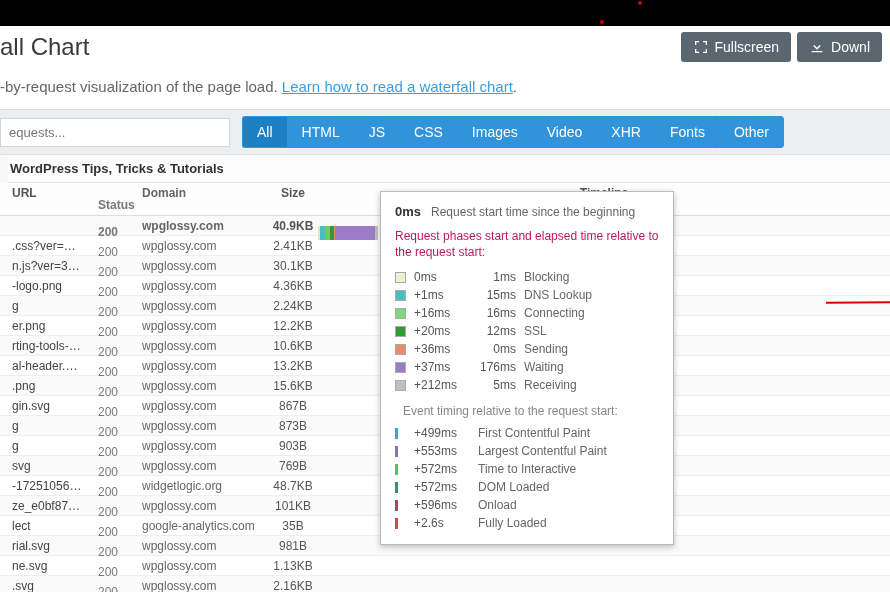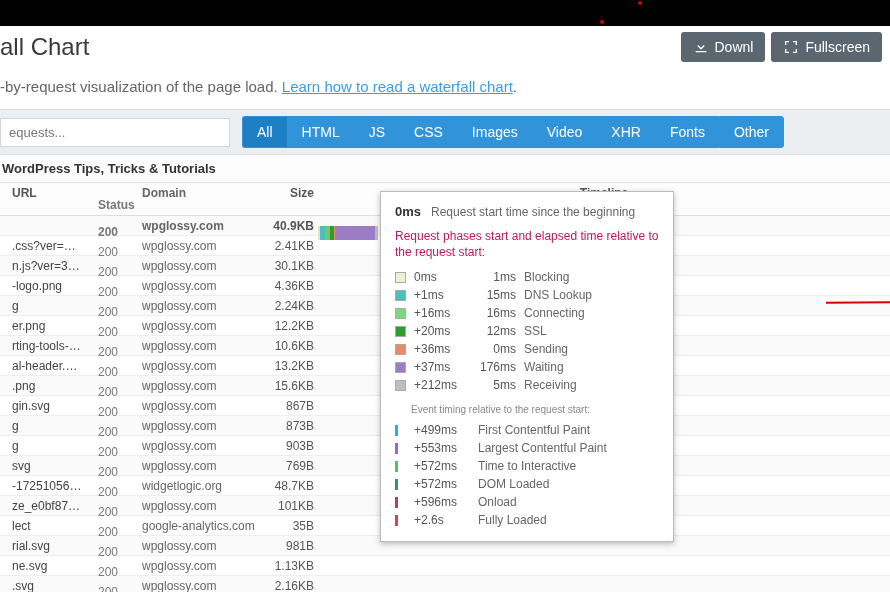--- a/index.html
+++ b/index.html
@@ -14,65 +14,65 @@
 .hdr-btn svg { width: 16px; height: 16px; fill: #fff; }
 .desc { padding: 10px 0 14px 0; font-size: 15px; color: #666; background: #fff;}
 .desc a { color: #3a9ee6; text-decoration: underline; }
 .filterbar { background: #eceff1; padding: 6px 0; display: flex; align-items: center; gap: 6px; border-top: 1px solid #e0e0e0; border-bottom: 1px solid #e0e0e0; }
 .filter-input { flex: 0 0 230px; border: 1px solid #d5d5d5; background: #fff; padding: 6px 8px; font-size: 13px; color: #999; margin-right: 6px; }
 .tab { background: #fff; border: 1px solid #3a9ee6; color: #3a9ee6; padding: 7px 14px; font-size: 14px; border-radius: 3px; cursor: pointer; }
 .tab-joined { display: flex; border-radius: 8px; }
 .tab-joined .tab { border-radius: 0; border-right-width: 0; background: #3194da; border-color: #3194da; color: #fff; }
 .tab-joined .tab:first-child { border-radius: 3px 0 0 3px; background: #1d7fc4; }
 .tab-joined .tab:last-child { border-radius: 0 3px 3px 0; border-right-width: 1px; }
-.section-title { padding: 6px 2px; font-weight: bold; font-size: 13px; background: #fcfcfc; border-bottom: 1px solid #e3e3e3; }
+.section-title { padding: 6px 2px; font-weight: bold; font-size: 13px; background: #fcfcfc; border-bottom: 1px solid #e3e3e3; margin-left: 8px; }
 .grid { position: relative; }
 .thead { display: flex; background: #fdfdfd; border-bottom: 1px solid #ddd; font-weight: bold; font-size: 12px; color: #555; }
 .row { display: flex; border-bottom: 1px solid #eee; font-size: 12px; color: #444; background: #fff; height: 20px; align-items: center; }
 .row:nth-child(even) { background: #fafafa; }
 .col-url { width: 94px; padding: 3px 12px; overflow: hidden; white-space: nowrap; text-overflow: ellipsis; }
 .col-status { width: 44px; padding: 3px 4px; color: #777; margin-top: 12px; }
 .col-domain { width: 130px; padding: 3px 4px; color: #666; overflow: hidden; white-space: nowrap; }
-.col-size { width: 50px; padding: 3px 4px; text-align: right; color: #555; }
+.col-size { width: 50px; padding: 3px 4px; text-align: center; color: #555; }
 .col-timeline { flex: 1; padding: 3px 8px; position: relative; }
 .thead .col-timeline { text-align: center; }
 .tooltip { position: absolute; left: 380px; top: 8px; width: 294px; background: #fff; border: 1px solid #bbb; box-shadow: 0 2px 6px rgba(0,0,0,0.25); padding: 12px 14px; font-size: 12px; color: #666; z-index: 10; }
 .tt-head { margin-bottom: 10px; }
 .tt-head b { color: #333; font-size: 13px; margin-right: 10px; }
 .tt-sub { color: #be185d; margin-bottom: 8px; font-size: 12px; line-height: 1.3; }
 .tt-row { display: flex; align-items: center; padding: 2px 0; font-size: 12px; }
 .tt-sw { width: 11px; height: 11px; margin-right: 8px; border: 1px solid #aaa; }
 .tt-off { width: 56px; color: #555; }
 .tt-dur { width: 54px; text-align: right; color: #555; padding-right: 8px; }
 .tt-lbl { color: #666; }
-.tt-sep { margin: 10px 0 6px 16px; color: #888; font-size: 10px; }
+.tt-sep { margin: 10px 0 6px 8px; color: #888; font-size: 12px; }
 .red-und { position: absolute; left: 445px; top: 109px; width: 186px; height: 2px; background: #d00; transform: rotate(-0.5deg); z-index: 20; }
 .first-row { font-weight: bold; color: #222; }
 .first-row .wf-segs { display: flex; position: absolute; left: 0; top: 3px; height: 14px; }
 .first-row .wf-segs span { display: block; height: 100%; }
 </style>
 </head>
 <body>
 
 <div class="blackbar"></div>
 
 <div class="page-head">
   <div class="page-title">all Chart</div>
   <div class="head-btns">
     <button class="hdr-btn">
       <svg viewBox="0 0 24 24">
+          <path d="M3 3h6v2H5v4H3V3zm18 0v6h-2V5h-4V3h6zM3 21v-6h2v4h4v2H3zm18 0h-6v-2h4v-4h2v6z"></path>
+        </svg>
+      <span>Fullscreen</span>
+    </button>
+    <button class="hdr-btn">
+      <svg viewBox="0 0 24 24">
           <path d="M12 3v10l4-4 1.5 1.5L12 16 6.5 10.5 8 9l4 4V3h0zM4 18h16v2H4z"></path>
         </svg>
       <span>Downl</span>
-    </button>
-    <button class="hdr-btn">
-      <svg viewBox="0 0 24 24">
-          <path d="M3 3h6v2H5v4H3V3zm18 0v6h-2V5h-4V3h6zM3 21v-6h2v4h4v2H3zm18 0h-6v-2h4v-4h2v6z"></path>
-        </svg>
-      <span>Fullscreen</span>
     </button>
   </div>
 </div>
 
 <div class="desc">
   <span>-by-request visualization of the page load. </span><a href="#">Learn how to read a waterfall chart</a><span>.</span>
 </div>
 
 <div class="filterbar">
   <input class="filter-input" placeholder="equests..." style="">

